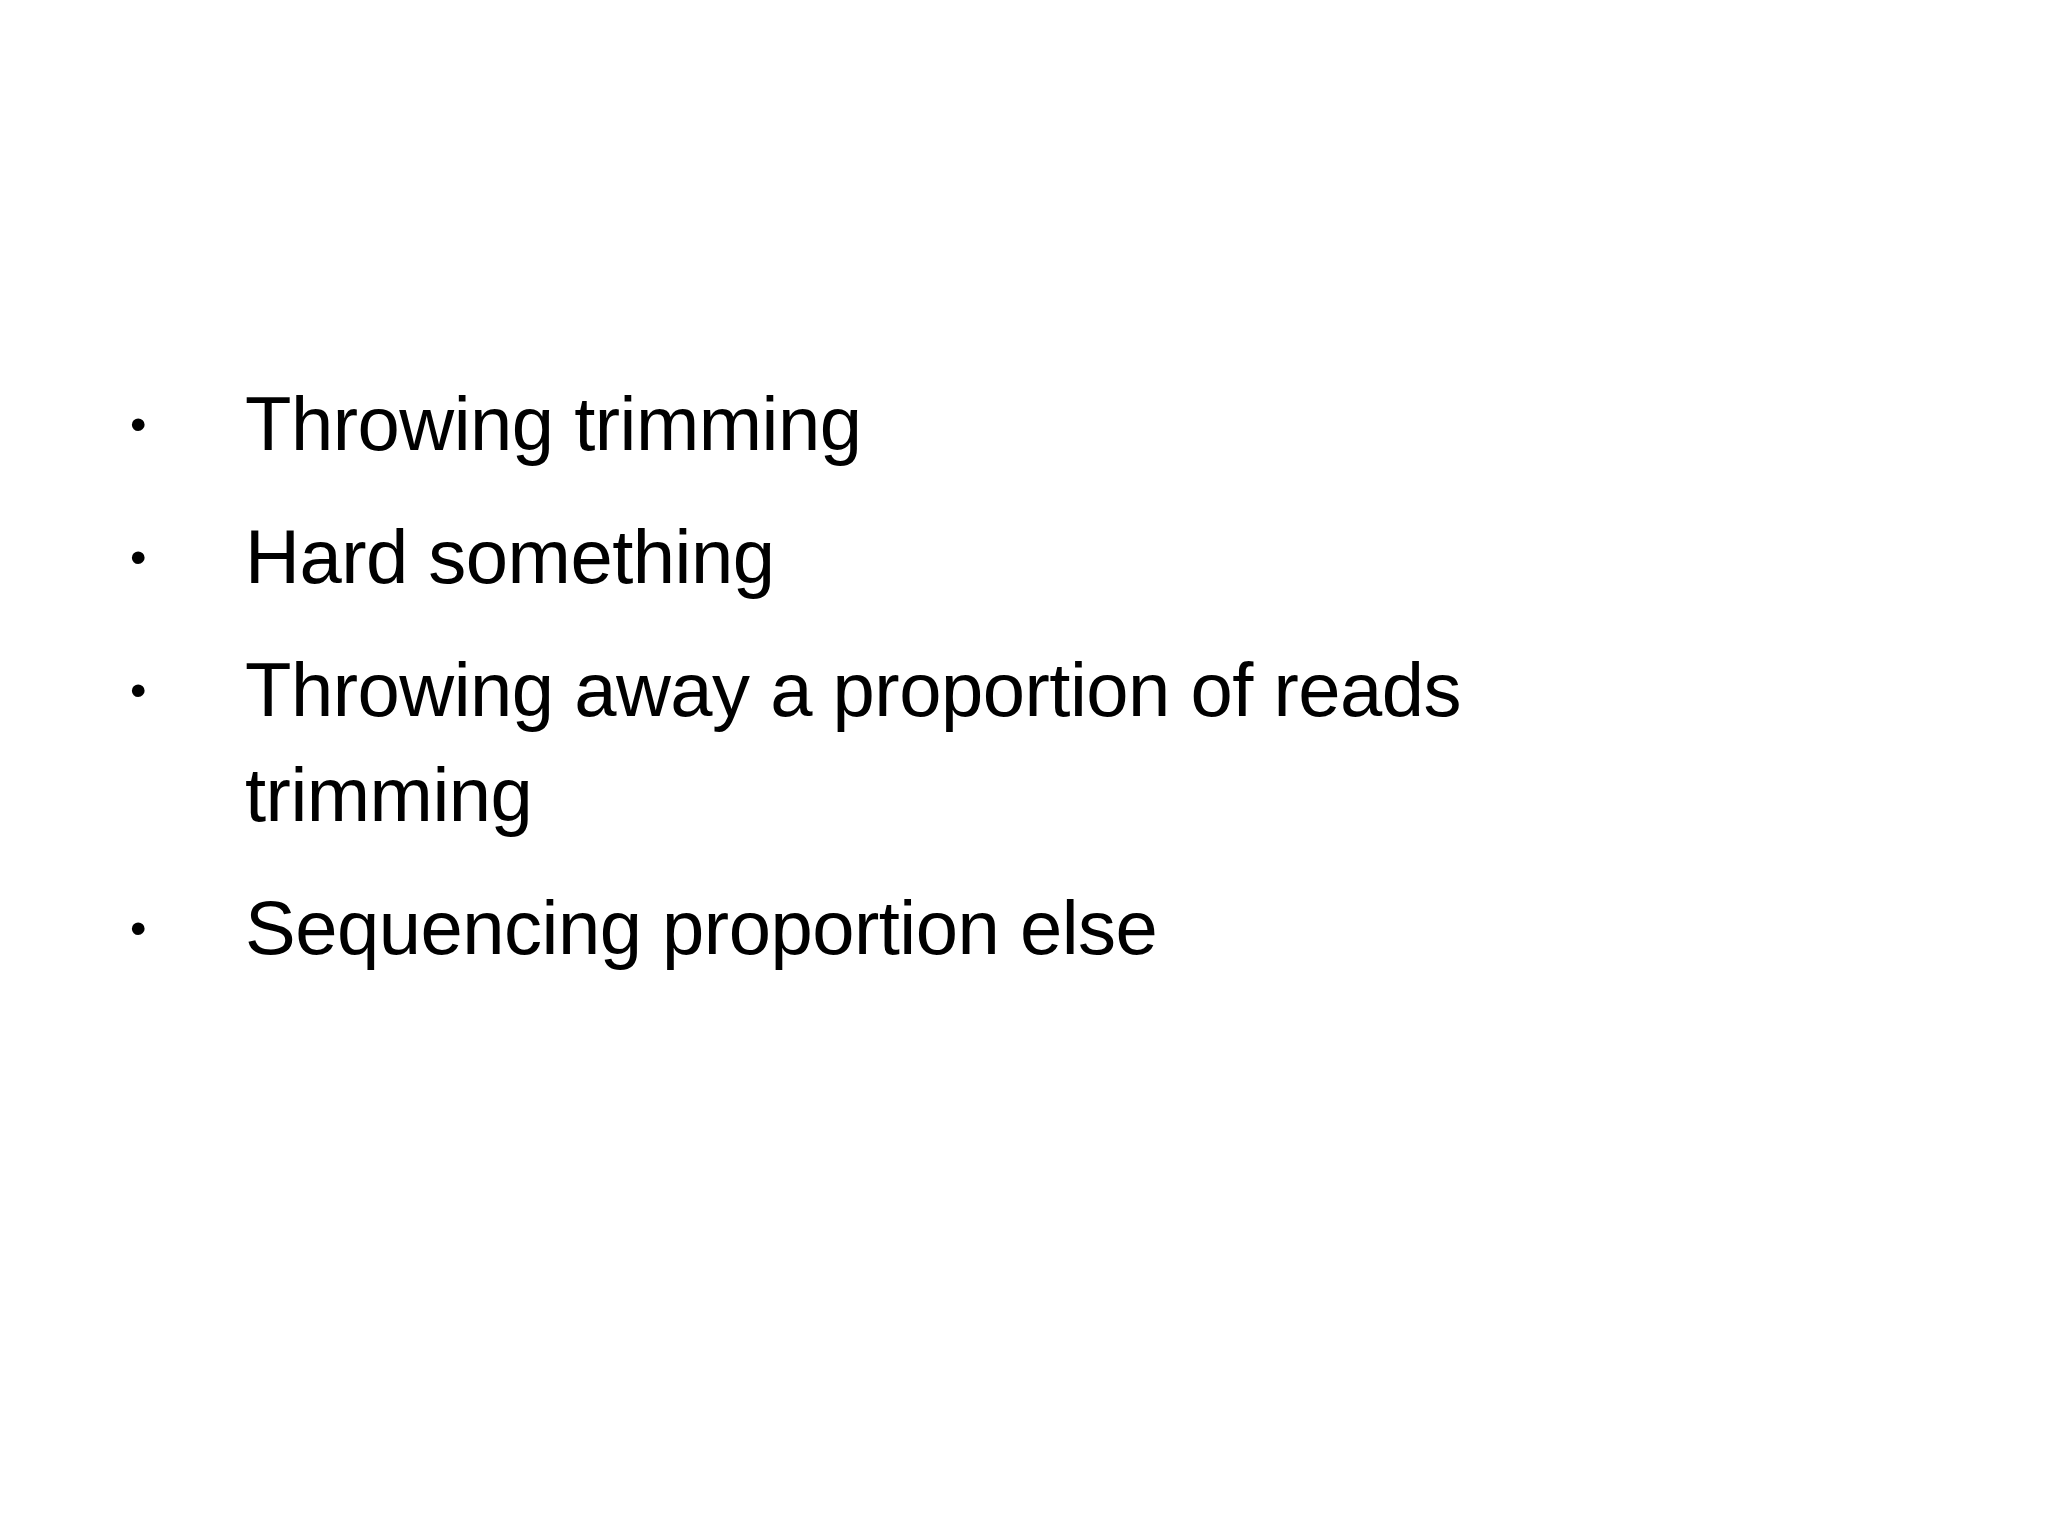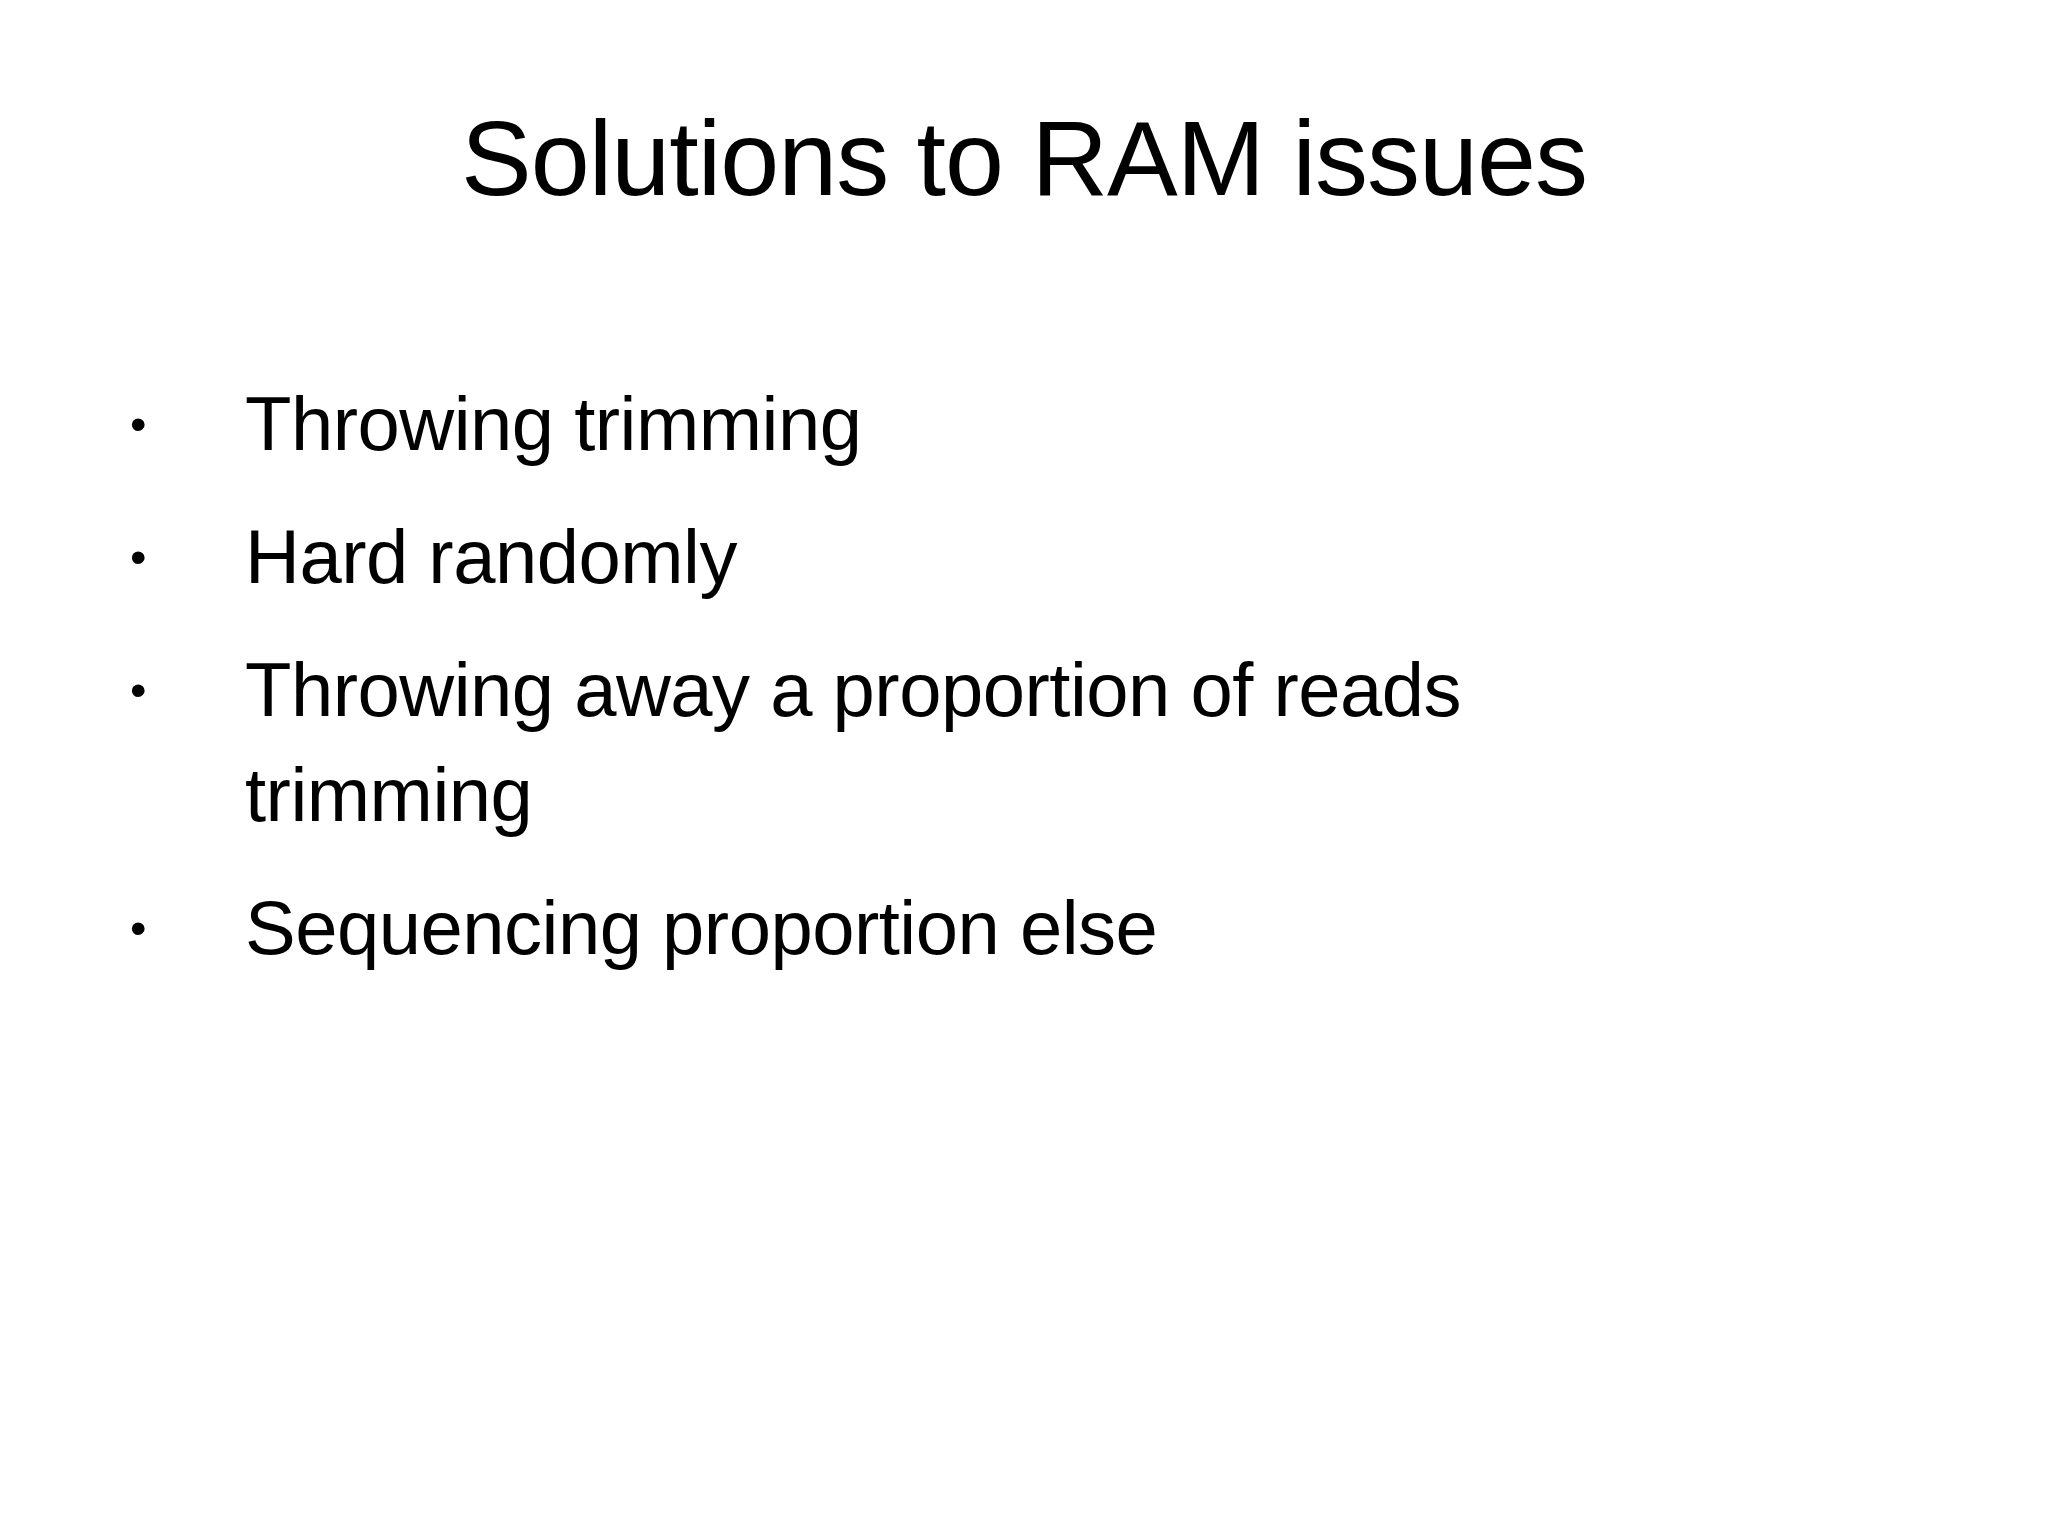--- a/index.html
+++ b/index.html
@@ -51,30 +51,29 @@
   .bullet-text {
     flex: 1 1 auto;
     max-width: 1420px;
     letter-spacing: -0.5px;
   }
 </style>
 </head>
 <body>
 
 <div class="slide">
-  <h1 class="slide-title">Solutions to RAM issues</h1>
 
   <ul class="bullet-list">
     <li class="bullet-item">
       <span class="bullet-marker">•</span>
       <span class="bullet-text">Throwing trimming</span>
     </li>
     <li class="bullet-item">
       <span class="bullet-marker">•</span>
-      <span class="bullet-text">Hard randomly</span>
+      <span class="bullet-text">Hard something</span>
     </li>
     <li class="bullet-item">
       <span class="bullet-marker">•</span>
       <span class="bullet-text">Throwing away a proportion of reads trimming</span>
     </li>
     <li class="bullet-item">
       <span class="bullet-marker">•</span>
       <span class="bullet-text">Sequencing proportion else</span>
     </li>
   </ul>

